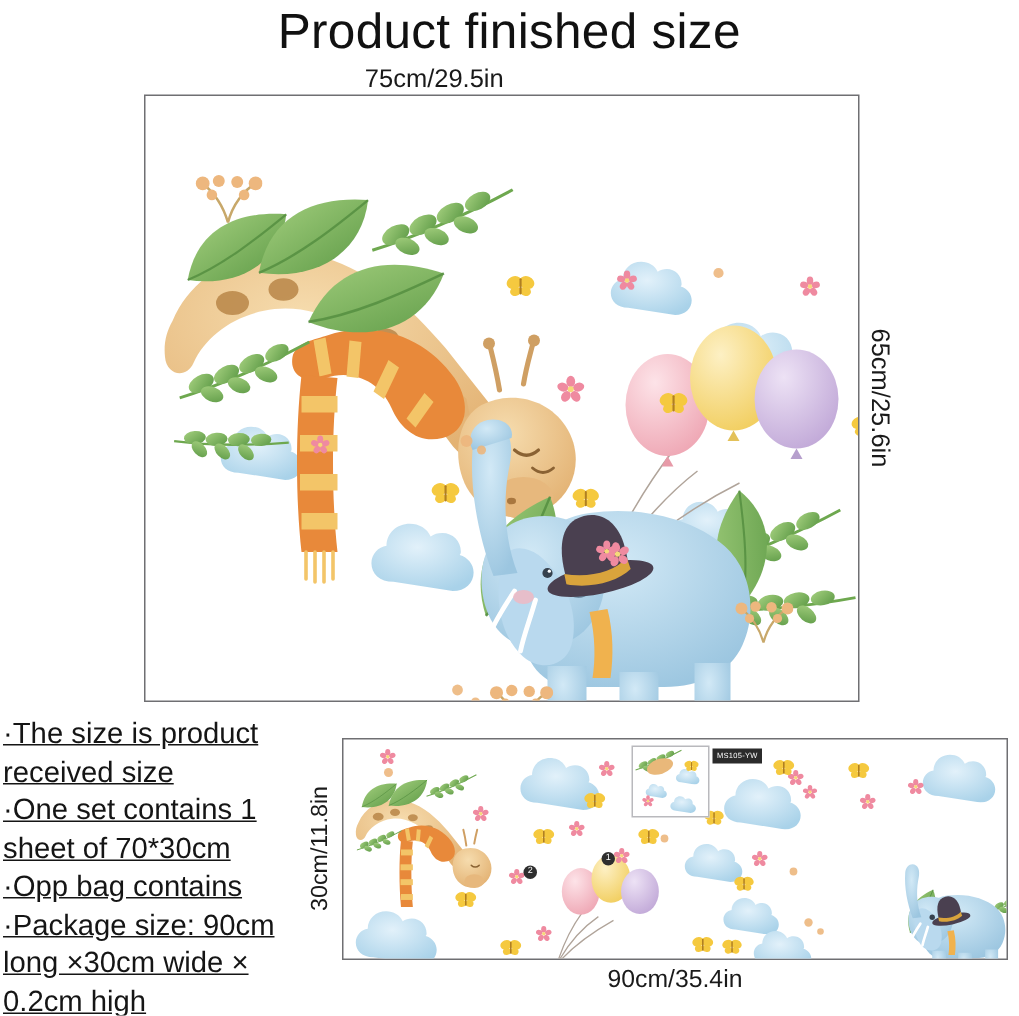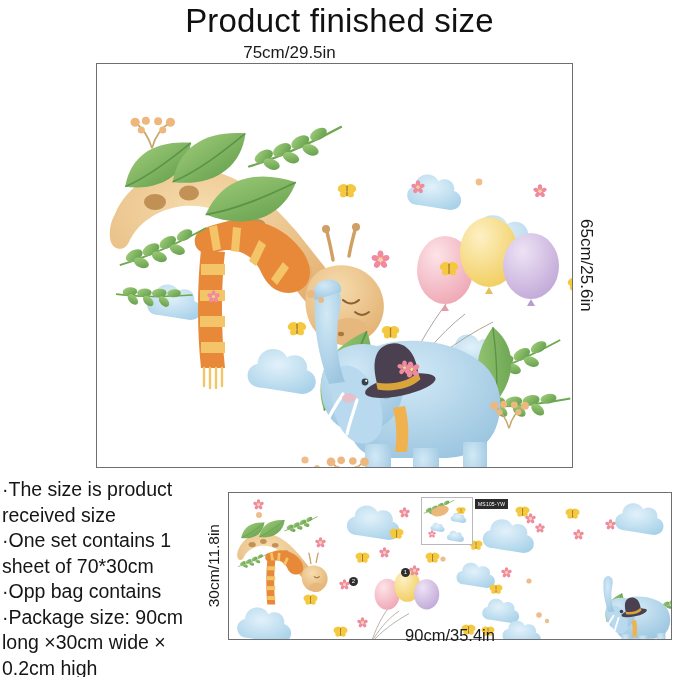--- a/index.html
+++ b/index.html
@@ -61,21 +61,21 @@
 
   
   .desc{
     position:absolute;
     left:2px;top:477px;
     width:212px;
     font-size:19.5px;
     line-height:25.5px;
     color:#151515;
   }
-  .desc p{margin:0;}
+  .desc p{margin:0;text-decoration:underline;}
 
   
   .sheet-wrap{
     position:absolute;
     left:228px;top:492px;
     width:444px;height:148px;
   }
   .sheet-panel{
     position:absolute;left:0;top:0;
     width:444px;height:148px;
@@ -92,21 +92,21 @@
   }
   .sheet-left-dim span{
     writing-mode:vertical-rl;
     transform:rotate(180deg);
     font-size:15.5px;
     white-space:nowrap;
     color:#1a1a1a;
   }
   .sheet-bottom-dim{
     position:absolute;
-    left:0;top:134px;width:444px;
+    left:0;top:152px;width:444px;
     text-align:center;
     font-size:16.5px;
     color:#1a1a1a;
   }
 
   .code-tag{
     position:absolute;
     background:#2b2b2b;
     color:#fff;
     font-size:5px;

